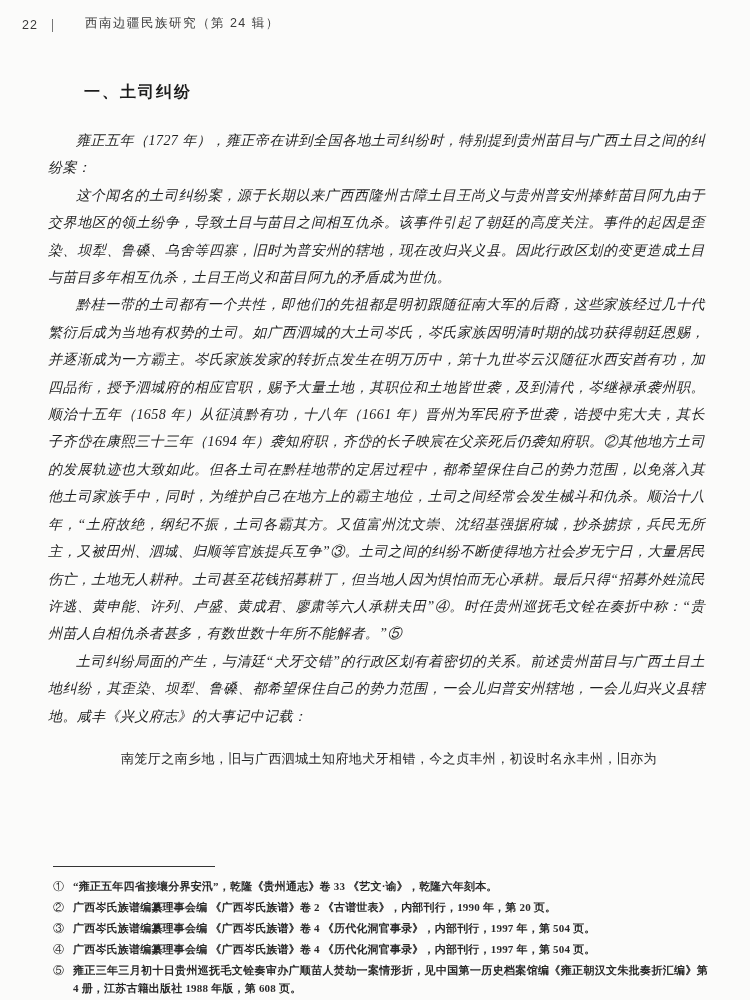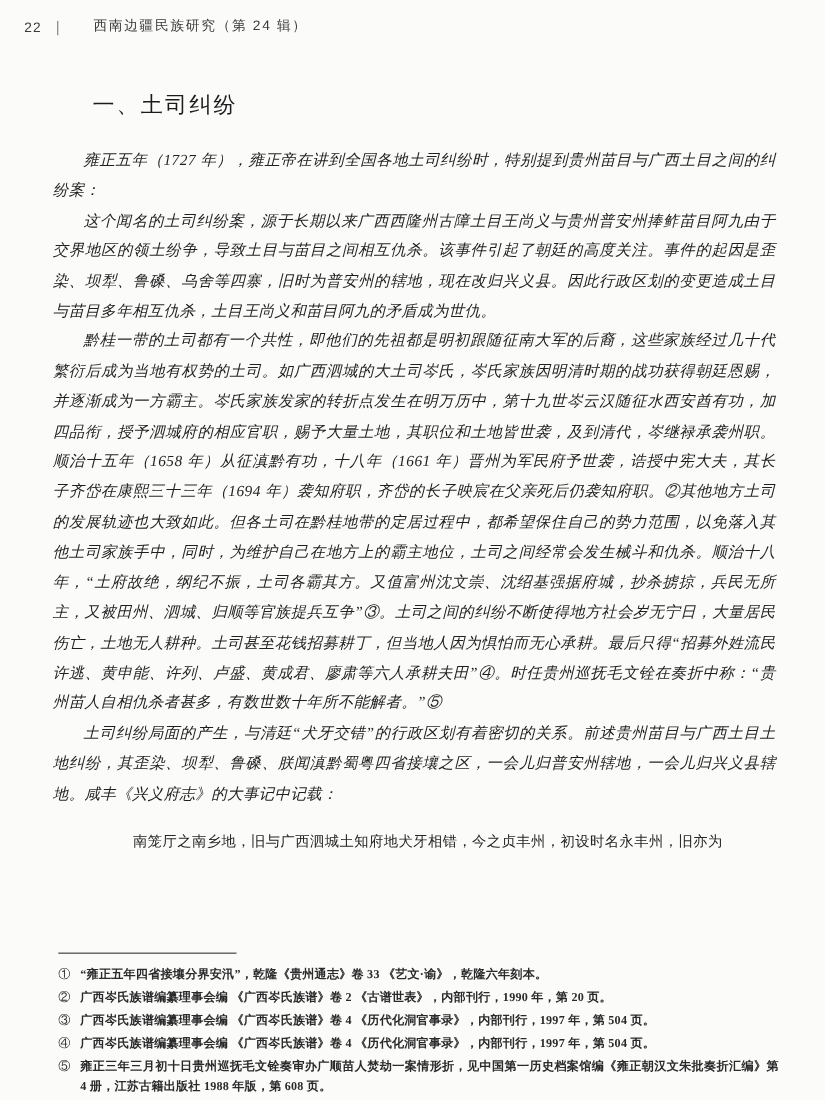--- a/index.html
+++ b/index.html
@@ -33,22 +33,22 @@
   }
   .running-head .booktitle { letter-spacing: 1.5px; margin-left: 20px; }
 
   
   .content {
     padding: 0 45px 0 48px;
   }
   .section-heading {
     margin: 50px 0 0 36px;
     font-family: "Liberation Sans", "DejaVu Sans", sans-serif;
-    font-size: 20px;
-    font-weight: normal;
+    font-size: 16px;
+    font-weight: bold;
     color: #1c1c1c;
     letter-spacing: 2px;
   }
   p.body-para {
     margin: 0;
     font-size: 14px;
     line-height: 27.4px;
     text-align: justify;
     text-indent: 2em;
     color: #1f1f1f;
@@ -104,21 +104,21 @@
   <main class="content">
     <h2 class="section-heading">一、土司纠纷</h2>
 
     <p class="body-para first-para">雍正五年（1727 年），雍正帝在讲到全国各地土司纠纷时，特别提到贵州苗目与广西土目之间的纠纷案：</p>
 
 
     <p class="body-para">这个闻名的土司纠纷案，源于长期以来广西西隆州古障土目王尚义与贵州普安州捧鲊苗目阿九由于交界地区的领土纷争，导致土目与苗目之间相互仇杀。该事件引起了朝廷的高度关注。事件的起因是歪染、坝犁、鲁磉、乌舍等四寨，旧时为普安州的辖地，现在改归兴义县。因此行政区划的变更造成土目与苗目多年相互仇杀，土目王尚义和苗目阿九的矛盾成为世仇。</p>
 
     <p class="body-para">黔桂一带的土司都有一个共性，即他们的先祖都是明初跟随征南大军的后裔，这些家族经过几十代繁衍后成为当地有权势的土司。如广西泗城的大土司岑氏，岑氏家族因明清时期的战功获得朝廷恩赐，并逐渐成为一方霸主。岑氏家族发家的转折点发生在明万历中，第十九世岑云汉随征水西安酋有功，加四品衔，授予泗城府的相应官职，赐予大量土地，其职位和土地皆世袭，及到清代，岑继禄承袭州职。顺治十五年（1658 年）从征滇黔有功，十八年（1661 年）晋州为军民府予世袭，诰授中宪大夫，其长子齐岱在康熙三十三年（1694 年）袭知府职，齐岱的长子映宸在父亲死后仍袭知府职。②其他地方土司的发展轨迹也大致如此。但各土司在黔桂地带的定居过程中，都希望保住自己的势力范围，以免落入其他土司家族手中，同时，为维护自己在地方上的霸主地位，土司之间经常会发生械斗和仇杀。顺治十八年，“土府故绝，纲纪不振，土司各霸其方。又值富州沈文崇、沈绍基强据府城，抄杀掳掠，兵民无所主，又被田州、泗城、归顺等官族提兵互争”③。土司之间的纠纷不断使得地方社会岁无宁日，大量居民伤亡，土地无人耕种。土司甚至花钱招募耕丁，但当地人因为惧怕而无心承耕。最后只得“招募外姓流民许逃、黄申能、许列、卢盛、黄成君、廖肃等六人承耕夫田”④。时任贵州巡抚毛文铨在奏折中称：“贵州苗人自相仇杀者甚多，有数世数十年所不能解者。”⑤</p>
 
-    <p class="body-para">土司纠纷局面的产生，与清廷“犬牙交错”的行政区划有着密切的关系。前述贵州苗目与广西土目土地纠纷，其歪染、坝犁、鲁磉、朕闻滇黔蜀粤四省接壤之区，一会儿归普安州辖地，一会儿归兴义县辖地。咸丰《兴义府志》的大事记中记载：</p>
+    <p class="body-para">土司纠纷局面的产生，与清廷“犬牙交错”的行政区划有着密切的关系。前述贵州苗目与广西土目土地纠纷，其歪染、坝犁、鲁磉、都希望保住自己的势力范围，一会儿归普安州辖地，一会儿归兴义县辖地。咸丰《兴义府志》的大事记中记载：</p>
 
     <blockquote class="quote">南笼厅之南乡地，旧与广西泗城土知府地犬牙相错，今之贞丰州，初设时名永丰州，旧亦为</blockquote>
   </main>
 
   <footer class="footnotes">
     <div class="fn-rule"></div>
 
     <div class="fn">
       <span class="fn-marker">①</span>
       <span class="fn-text">“雍正五年四省接壤分界安汛”，乾隆《贵州通志》卷 33 《艺文·谕》，乾隆六年刻本。</span>

